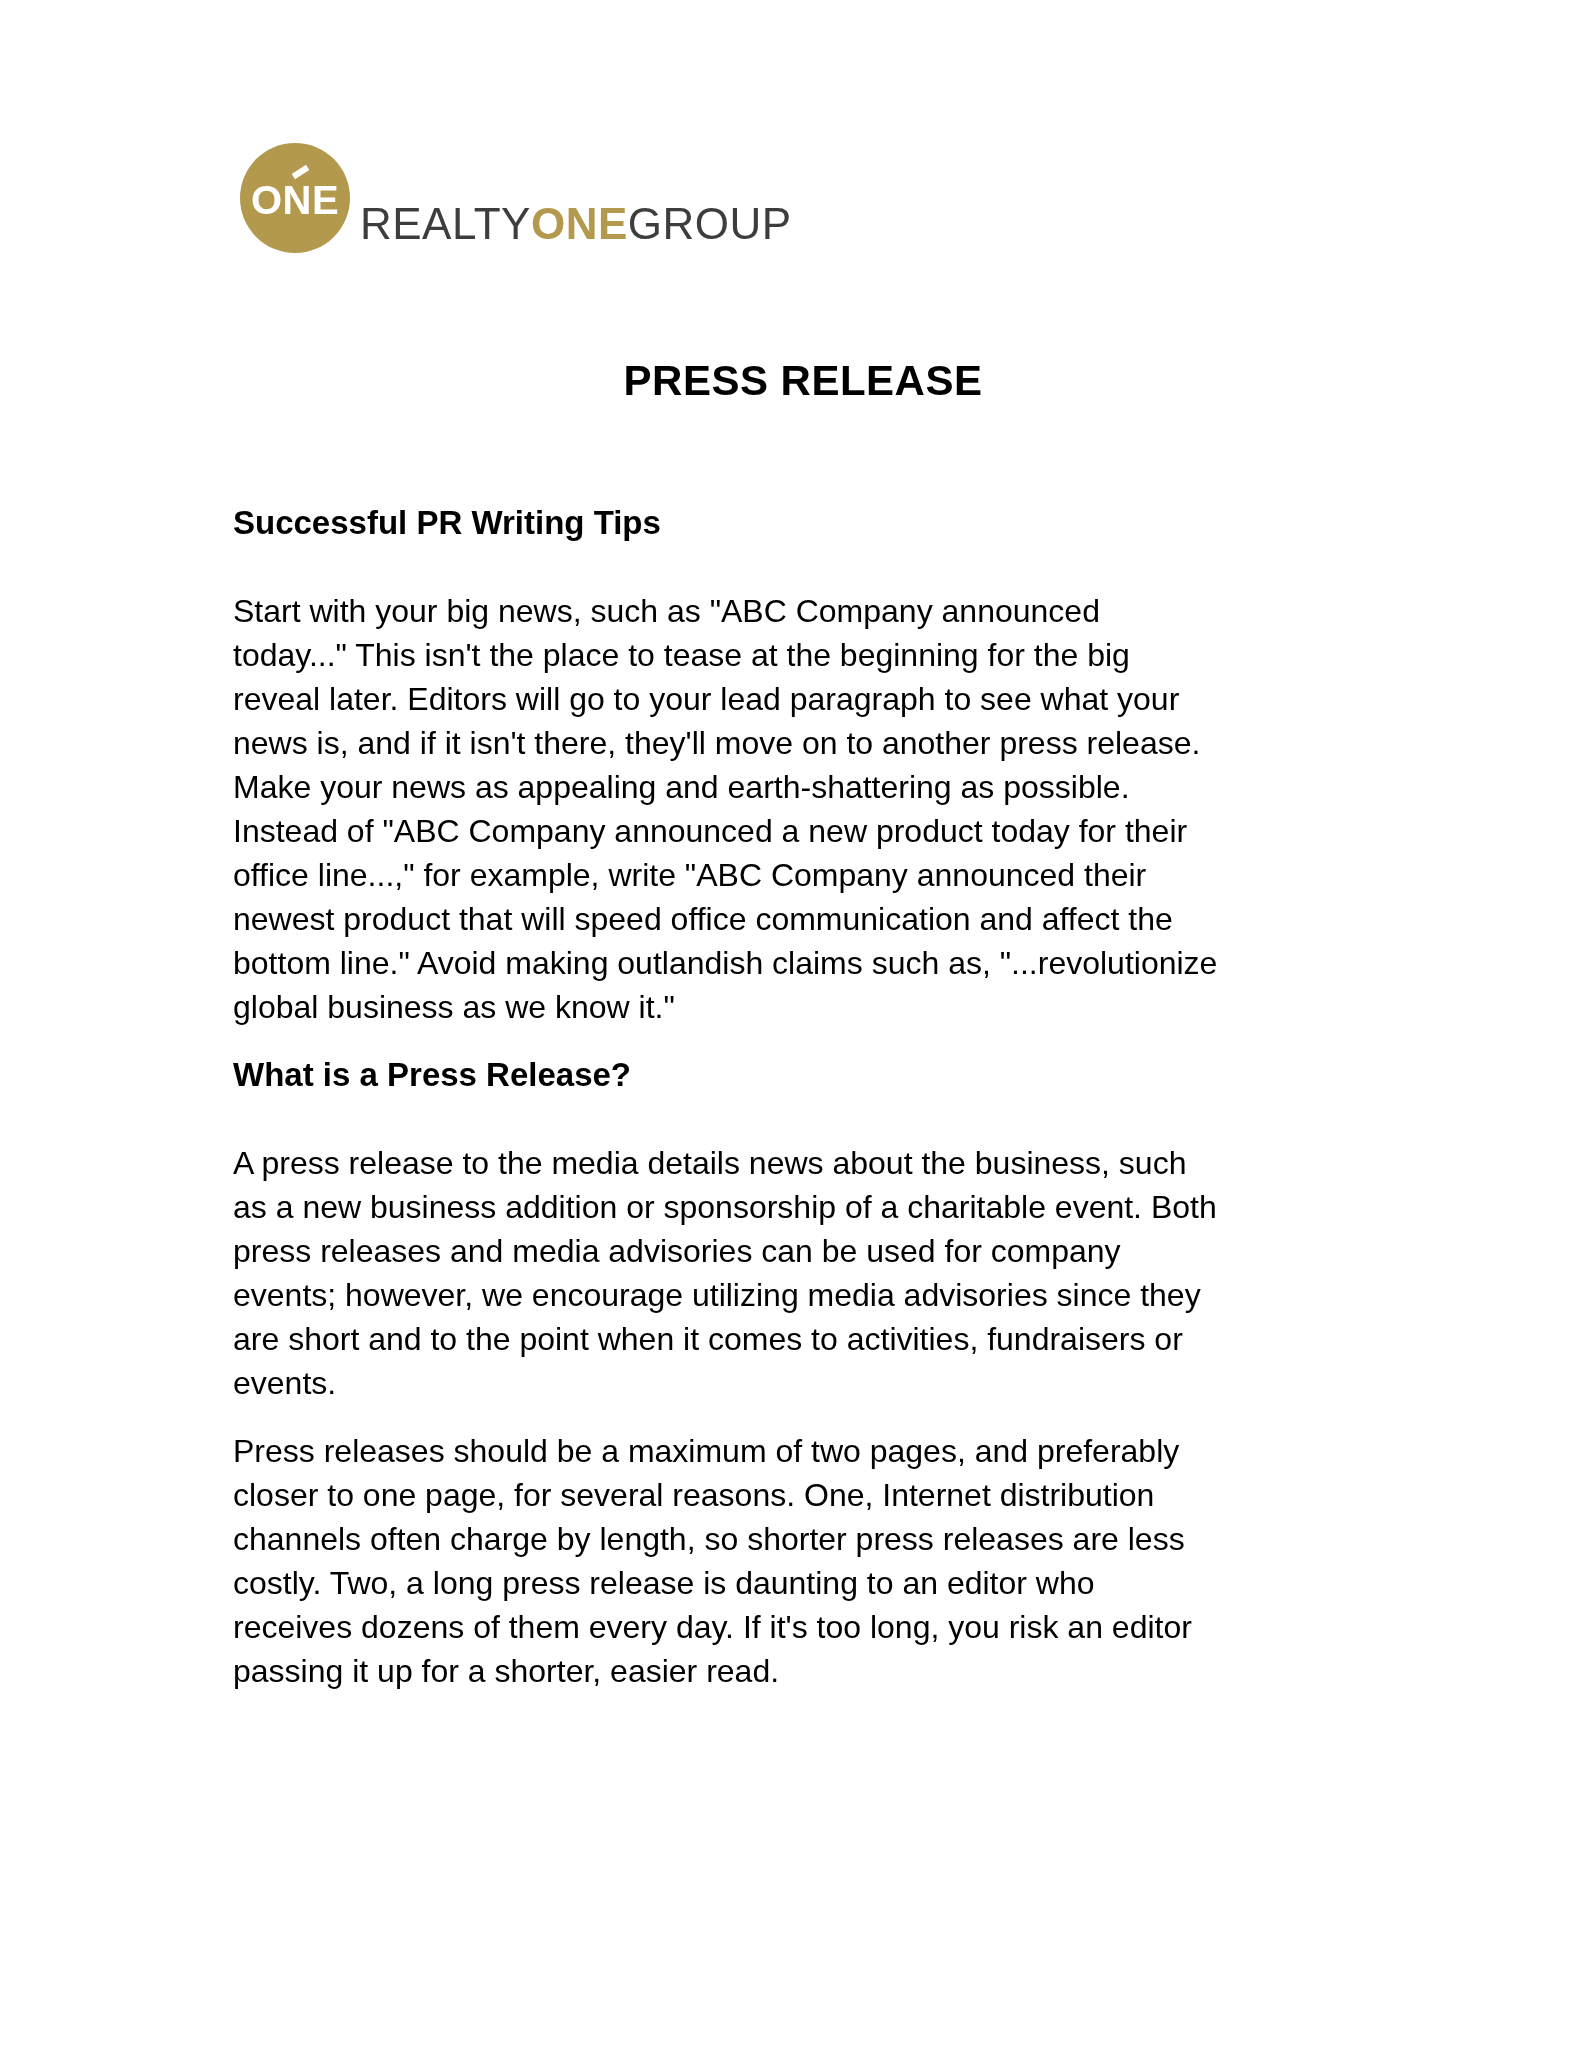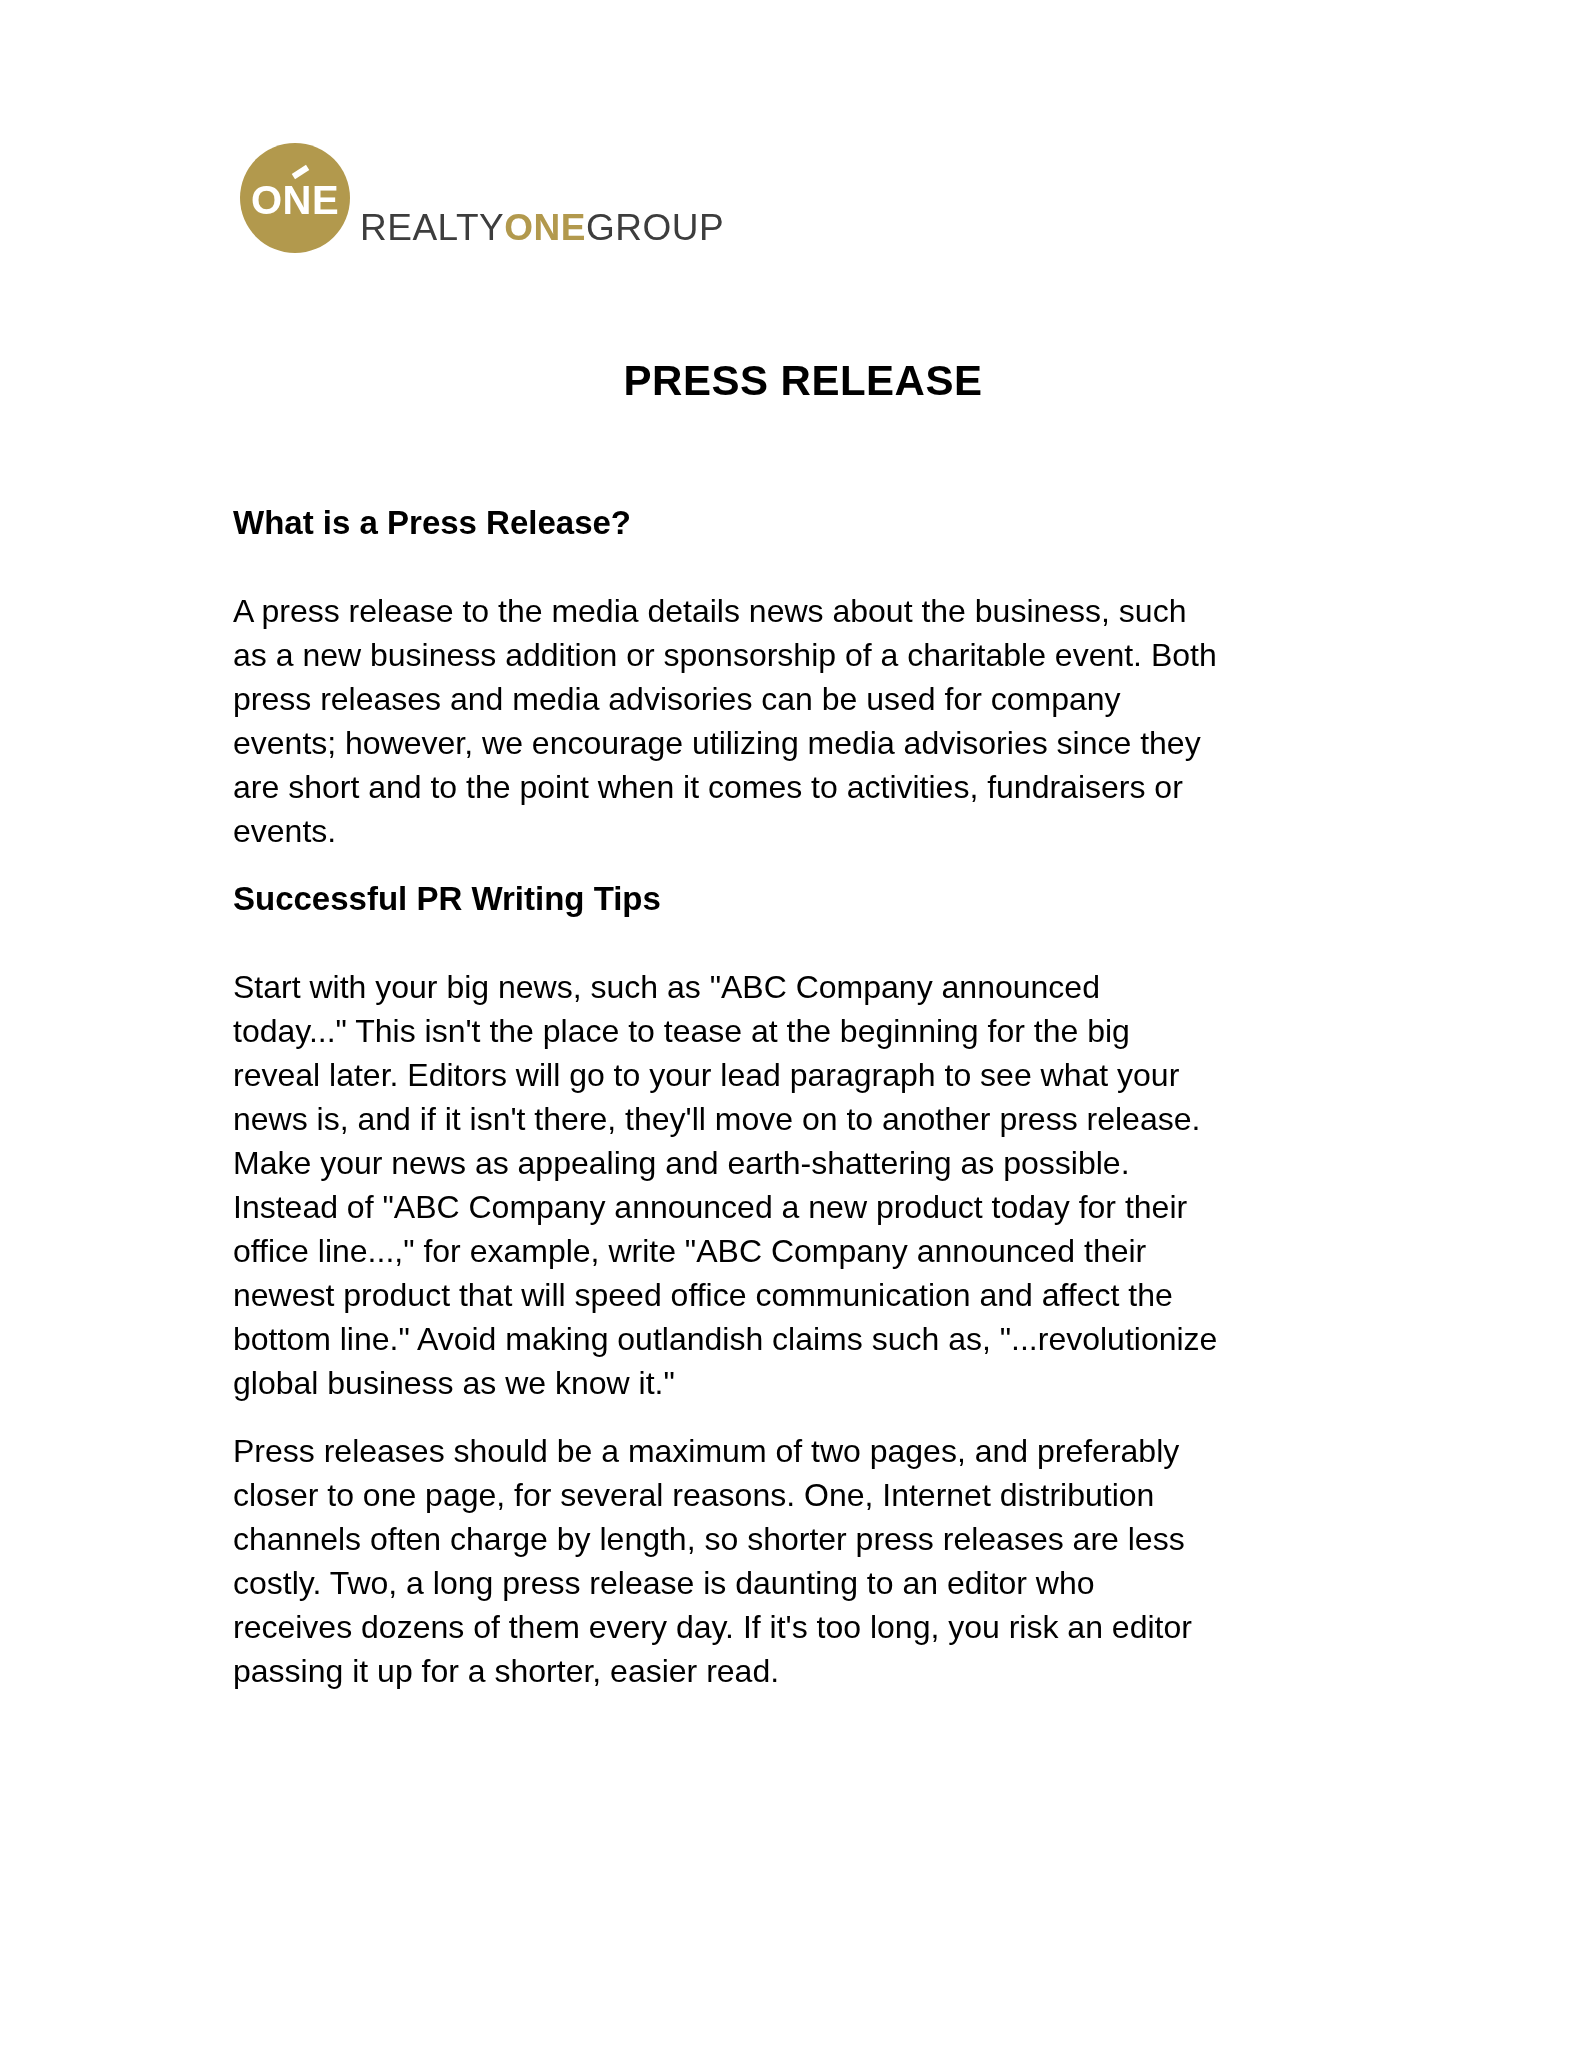--- a/index.html
+++ b/index.html
@@ -44,21 +44,21 @@
   .logo-circle .n-accent {
     position: absolute;
     top: 26px;
     left: 52px;
     width: 17px;
     height: 6px;
     background: #ffffff;
     transform: rotate(-33deg);
   }
   .wordmark {
-    font-size: 37px;
+    font-size: 44px;
     letter-spacing: 0.5px;
     color: #3D3D3D;
     white-space: nowrap;
     padding-bottom: 4px;
   }
   .wordmark .gold { color: #B2994D; font-weight: bold; }
   .wordmark .dark { color: #3D3D3D; }
   
   h1.doc-title {
     margin: 106px 0 98px 0;
@@ -91,44 +91,44 @@
     <div class="logo-circle">
       <span class="one-text">ONE</span>
       <span class="n-accent"></span>
     </div>
     <div class="wordmark"><span class="dark">REALTY</span><span class="gold">ONE</span><span class="dark">GROUP</span></div>
   </div>
 
   <h1 class="doc-title">PRESS RELEASE</h1>
 
   <section>
-    <h2 class="section-heading">What is a Press Release?</h2>
-    <p class="section-paragraph">A press release to the media details news about the business, such
-as a new business addition or sponsorship of a charitable event. Both
-press releases and media advisories can be used for company
-events; however, we encourage utilizing media advisories since they
-are short and to the point when it comes to activities, fundraisers or
-events.</p>
-  </section>
-
-  <section>
     <h2 class="section-heading">Successful PR Writing Tips</h2>
     <p class="section-paragraph">Start with your big news, such as "ABC Company announced
 today..." This isn't the place to tease at the beginning for the big
 reveal later. Editors will go to your lead paragraph to see what your
 news is, and if it isn't there, they'll move on to another press release.
 Make your news as appealing and earth-shattering as possible.
 Instead of "ABC Company announced a new product today for their
 office line...," for example, write "ABC Company announced their
 newest product that will speed office communication and affect the
 bottom line." Avoid making outlandish claims such as, "...revolutionize
 global business as we know it."</p>
   </section>
 
   <section>
+    <h2 class="section-heading">What is a Press Release?</h2>
+    <p class="section-paragraph">A press release to the media details news about the business, such
+as a new business addition or sponsorship of a charitable event. Both
+press releases and media advisories can be used for company
+events; however, we encourage utilizing media advisories since they
+are short and to the point when it comes to activities, fundraisers or
+events.</p>
+  </section>
+
+  <section>
     <p class="section-paragraph">Press releases should be a maximum of two pages, and preferably
 closer to one page, for several reasons. One, Internet distribution
 channels often charge by length, so shorter press releases are less
 costly. Two, a long press release is daunting to an editor who
 receives dozens of them every day. If it's too long, you risk an editor
 passing it up for a shorter, easier read.</p>
   </section>
 
 </div>
 

